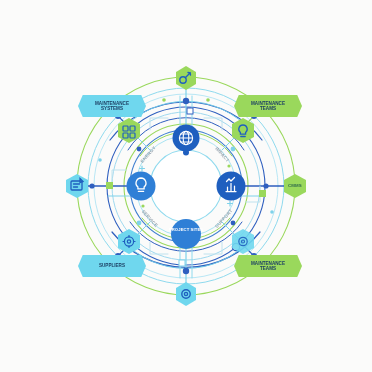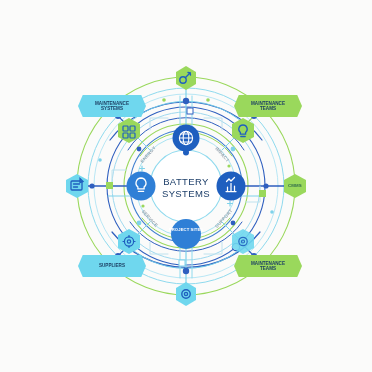--- a/index.html
+++ b/index.html
@@ -234,24 +234,20 @@
           <line x1="227.5" y1="191" x2="227.5" y2="187"></line>
           <line x1="231" y1="191" x2="231" y2="183.5"></line>
           <line x1="234.5" y1="191" x2="234.5" y2="186"></line>
           <path d="M 226.5 181.5 l 2.5 -2.5 l 2 2 l 3.5 -3.5"></path>
         </g>
       </g>
 
     </g>
   </svg>
 
-  <div class="centertxt" style="left:150px;top:176px;width:72px;font-size:9.5px;">
-    <div>BATTERY</div>
-    <div>SYSTEMS</div>
-  </div>
 
   <div class="hubtxt" style="left:168px;top:228px;width:36px;font-size:4.2px;">
     <div>PROJECT SITES</div>
   </div>
 
   <div class="hextxt" style="left:280px;top:183px;width:30px;font-size:4.4px;">
     <span>CMMS</span>
   </div>
 
   <div class="arcv" style="left:138px;top:152px;font-size:4.6px;transform:rotate(-48deg);">

